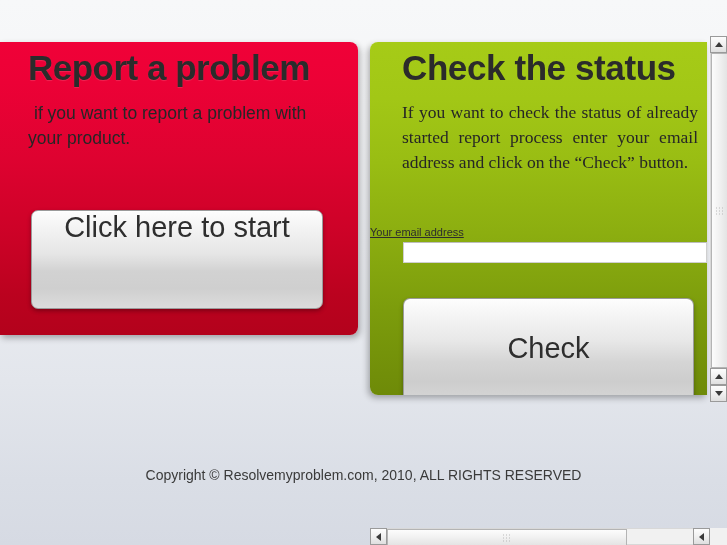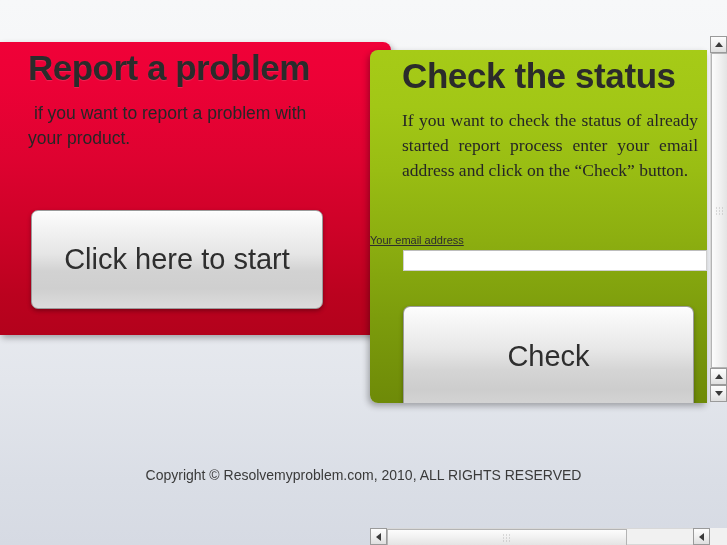--- a/index.html
+++ b/index.html
@@ -40,21 +40,20 @@
     border-radius: 0 8px 8px 0;
     background: linear-gradient(180deg,
         #f00138 0%,
         #ec0136 14%,
         #de0230 40%,
         #cc0227 66%,
         #bb021f 86%,
         #b3021c 100%);
     box-shadow: 2px 3px 6px rgba(0,0,0,0.30);
     overflow: hidden;
-    padding-left: 33px;
   }
   #report-title {
     position: absolute;
     left: 28px;
     top: 6px;
     font-size: 35px;
     font-weight: bold;
     color: #2b2b2b;
     letter-spacing: -0.5px;
     text-shadow: 0 1px 1px rgba(255,255,255,0.14);
@@ -80,33 +79,33 @@
     border: 1px solid #9b9b9b;
     background: linear-gradient(180deg,
         #fdfdfd 0%,
         #f3f3f3 18%,
         #e6e6e6 44%,
         #d2d2d2 62%,
         #cfcfcf 80%,
         #dcdcdc 100%);
     box-shadow: 0 2px 4px rgba(0,0,0,0.32), inset 0 1px 0 #ffffff;
     display: flex;
-    align-items: center;
+    align-items: flex-start;
     justify-content: center;
     font-size: 29px;
     color: #2e2e2e;
     cursor: pointer;
     box-sizing: border-box;
   }
 
   
   #status-panel {
     position: absolute;
     left: 370px;
-    top: 50px;
+    top: 42px;
     width: 337px;
     height: 353px;
     border-radius: 8px 0 0 8px;
     background: linear-gradient(180deg,
         #a6cb17 0%,
         #a2c716 16%,
         #99bd13 34%,
         #8cae10 54%,
         #7c9c0c 76%,
         #6e8a08 100%);

